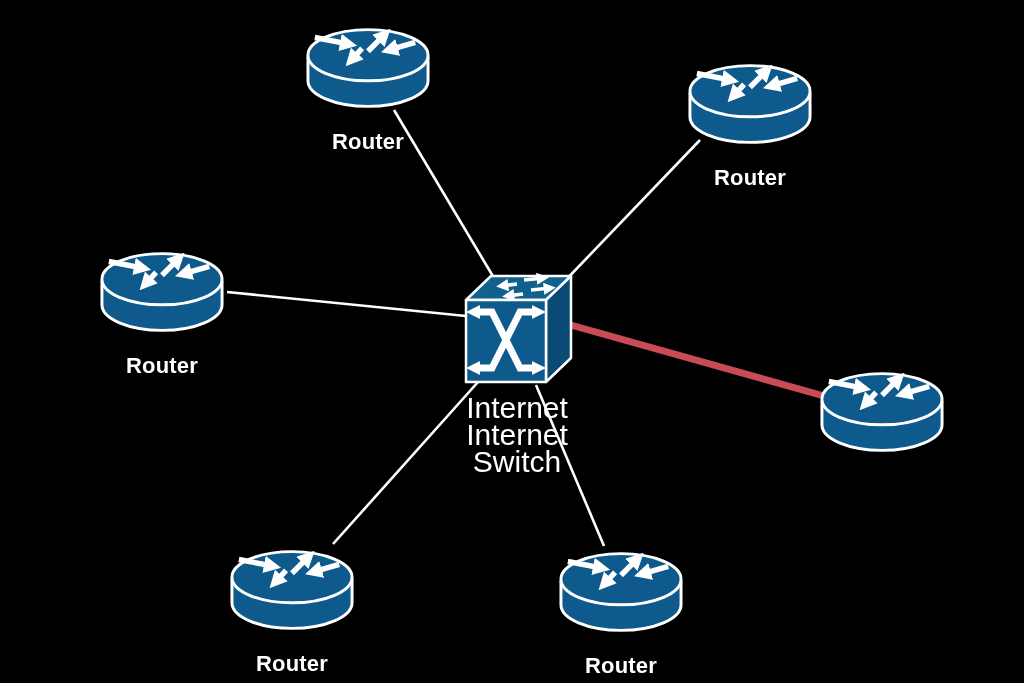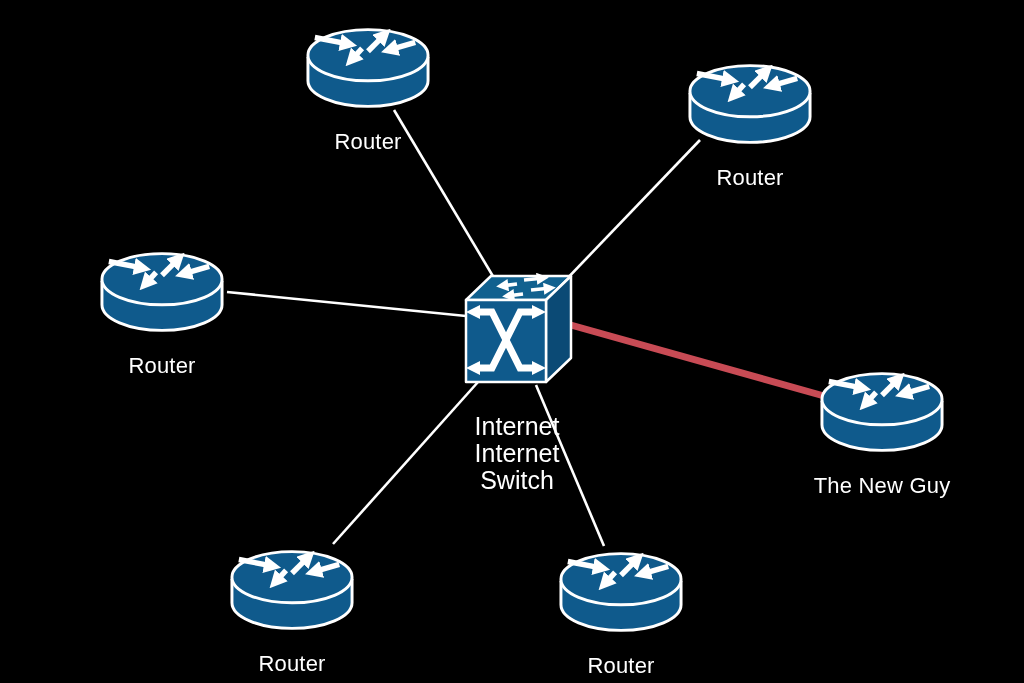--- a/index.html
+++ b/index.html
@@ -8,22 +8,23 @@
     overflow:hidden; font-family:"Liberation Sans", sans-serif;
   }
   .links { position:absolute; left:0; top:0; width:1024px; height:683px; }
   .links line { stroke:#FFFFFF; stroke-width:2.6; }
   .links line.highlight { stroke:#C84B55; stroke-width:7; }
   .node { position:absolute; width:170px; text-align:center; }
   .node .icon { display:block; margin:0 auto; }
   .node .label {
     color:#FFFFFF; font-size:22px; letter-spacing:0.2px; margin-top:15px;
     white-space:nowrap;
+    font-weight:bold;
   }
-  .switch-label { color:#FFFFFF; font-size:25px; line-height:27px; margin-top:25px; }
+  .switch-label { color:#FFFFFF; font-size:30px; line-height:27px; margin-top:6px; }
   .switch-label span { display:block; }
 </style>
 </head>
 <body>
 
 <div class="canvas">
 
   <svg class="links" viewBox="0 0 1024 683">
     <line x1="560" y1="322" x2="824" y2="396" class="highlight"></line>
     <line x1="394" y1="110" x2="497" y2="283"></line>
@@ -149,21 +150,20 @@
     <path d="M3,32 L3,55 A61,26 0 0 0 125,55 L125,32 Z" fill="#0F5A8C" stroke="#FFFFFF" stroke-width="3"></path>
     <ellipse cx="64" cy="29" rx="61" ry="26" fill="#0F5A8C" stroke="#FFFFFF" stroke-width="3"></ellipse>
     <g stroke="#FFFFFF" stroke-width="5.5" stroke-linecap="butt">
       <line x1="10" y1="11" x2="46" y2="18" marker-end="url(#rah)"></line>
       <line x1="64" y1="25" x2="82" y2="7" marker-end="url(#rah)"></line>
       <line x1="58" y1="22" x2="46" y2="35" marker-end="url(#rah)"></line>
       <line x1="112" y1="16" x2="84" y2="24" marker-end="url(#rah)"></line>
     </g>
   </svg>
 </span>
-    <div class="label">The New Guy</div>
   </div>
 
   <div class="node" style="left:432px; top:272px;">
     <svg class="icon" width="114" height="116" viewBox="0 0 114 116">
       <defs>
         <marker id="sah" viewBox="0 0 10 10" refX="6" refY="5" markerWidth="3.5" markerHeight="3.5" orient="auto">
           <path d="M0,0 L10,5 L0,10 Z" fill="#FFFFFF"></path>
         </marker>
       </defs>
       <polygon points="6,28 31,4 111,4 86,28" fill="#11618F" stroke="#FFFFFF" stroke-width="2.5" stroke-linejoin="round"></polygon>

